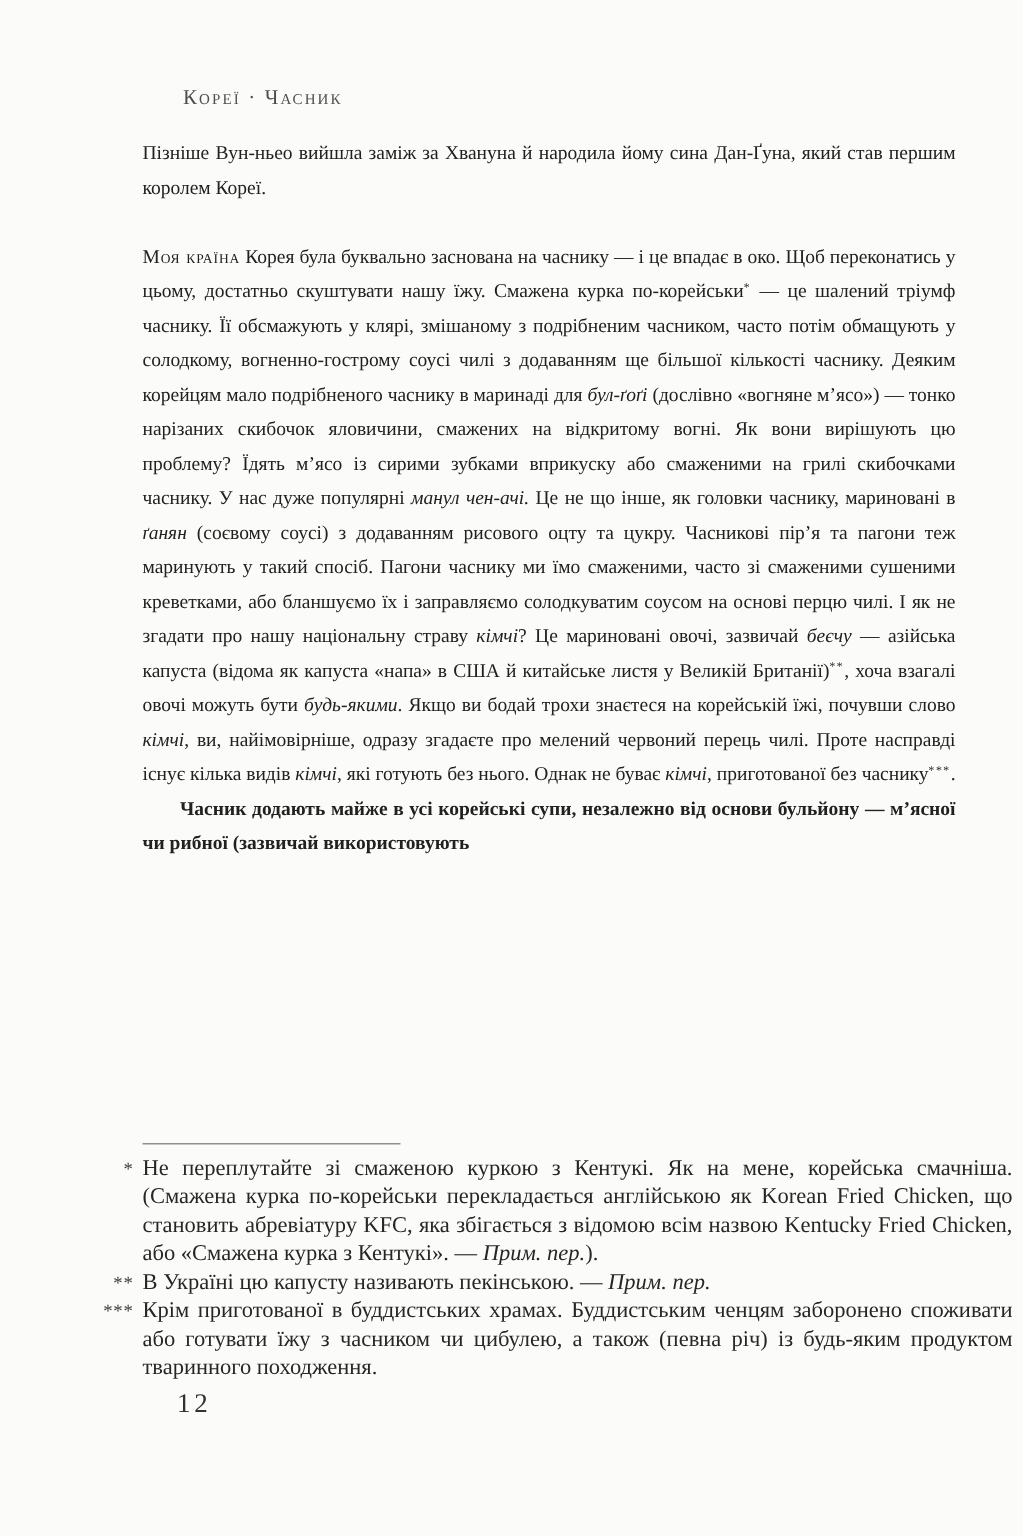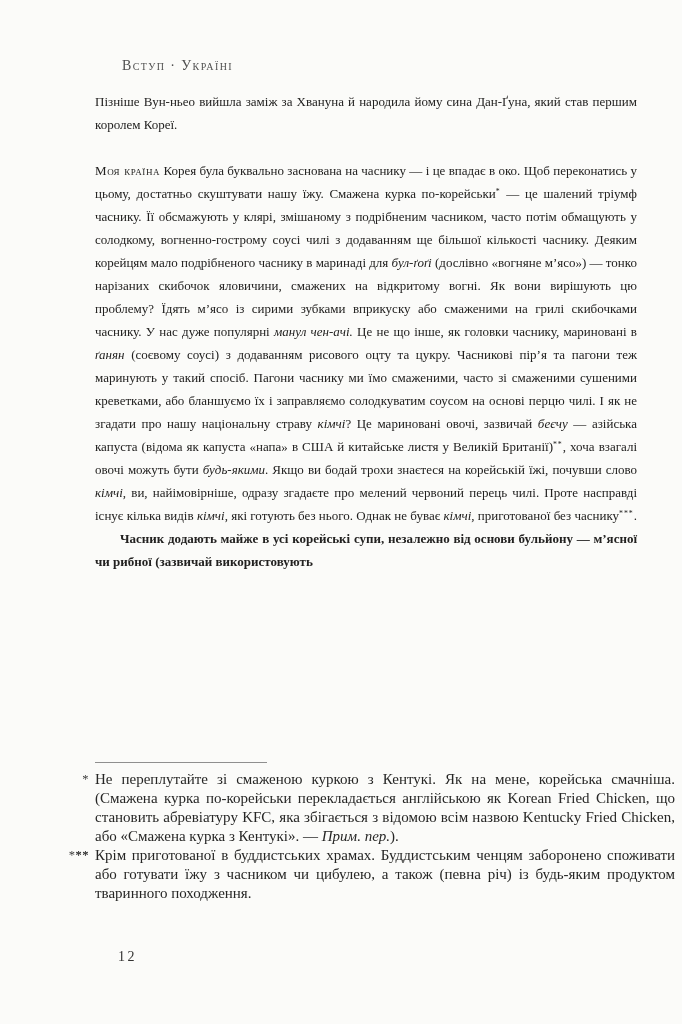--- a/index.html
+++ b/index.html
@@ -69,42 +69,42 @@
     top: 0;
     width: 24px;
     text-align: right;
     font-size: 12.5px;
     letter-spacing: 0.5px;
     color: #3a3a3a;
   }
   .page-number {
     position: absolute;
     left: 118px;
-    top: 949px;
-    font-size: 14px;
+    top: 925px;
+    font-size: 18px;
     letter-spacing: 2.5px;
     color: #333231;
   }
 </style>
 </head>
 <body>
 
 <div class="page">
-  <div class="running-header">Вступ · Україні</div>
+  <div class="running-header">Кореї · Часник</div>
 
   <main class="text-col">
     <div id="paragraphs">
         <div class="para"><span>Пізніше Вун-ньео вийшла заміж за Хвануна й народила йому сина Дан-Ґуна, який став першим королем Кореї.</span></div>
         <div class="para space-before"><span class="sc">Моя країна</span><span> Корея була буквально заснована на часнику — і це впадає в око. Щоб переконатись у цьому, достатньо скуштувати нашу їжу. Смажена курка по-корейськи</span><span class="sup">*</span><span> — це шалений тріумф часнику. Її обсмажують у клярі, змішаному з подрібненим часником, часто потім обмащують у солодкому, вогненно-гострому соусі чилі з додаванням ще більшої кількості часнику. Деяким корейцям мало подрібненого часнику в маринаді для </span><span class="it">бул-ґоґі</span><span> (дослівно «вогняне м’ясо») — тонко нарізаних скибочок яловичини, смажених на відкритому вогні. Як вони вирішують цю проблему? Їдять м’ясо із сирими зубками вприкуску або смаженими на грилі скибочками часнику. У нас дуже популярні </span><span class="it">манул чен-ачі.</span><span> Це не що інше, як головки часнику, мариновані в </span><span class="it">ґанян</span><span> (соєвому соусі) з додаванням рисового оцту та цукру. Часникові пір’я та пагони теж маринують у такий спосіб. Пагони часнику ми їмо смаженими, часто зі смаженими сушеними креветками, або бланшуємо їх і заправляємо солодкуватим соусом на основі перцю чилі. І як не згадати про нашу національну страву </span><span class="it">кімчі</span><span>? Це мариновані овочі, зазвичай </span><span class="it">беєчу</span><span> — азійська капуста (відома як капуста «напа» в США й китайське листя у Великій Британії)</span><span class="sup">**</span><span>, хоча взагалі овочі можуть бути </span><span class="it">будь-якими</span><span>. Якщо ви бодай трохи знаєтеся на корейській їжі, почувши слово </span><span class="it">кімчі</span><span>, ви, найімовірніше, одразу згадаєте про мелений червоний перець чилі. Проте насправді існує кілька видів </span><span class="it">кімчі</span><span>, які готують без нього. Однак не буває </span><span class="it">кімчі</span><span>, приготованої без часнику</span><span class="sup">***</span><span>.</span></div>
         <div class="para indent"><span>Часник додають майже в усі корейські супи, незалежно від основи бульйону — м’ясної чи рибної (зазвичай використовують</span></div>
       </div>
   </main>
 
   <hr class="fn-sep">
 
   <section class="footnotes" id="footnotes">
       <div class="fn"><span class="fn-marker">*</span><span><span>Не переплутайте зі смаженою куркою з Кентукі. Як на мене, корейська смачніша. (Смажена курка по-корейськи перекладається англійською як Korean Fried Chicken, що становить абревіатуру KFC, яка збігається з відомою всім назвою Kentucky Fried Chicken, або «Смажена курка з Кентукі». — </span><span class="it">Прим. пер.</span><span>).</span></span></div>
-      <div class="fn"><span class="fn-marker">**</span></div>
+      <div class="fn"><span class="fn-marker">**</span><span><span>В Україні цю капусту називають пекінською. — </span><span class="it">Прим. пер.</span></span></div>
       <div class="fn"><span class="fn-marker">***</span><span><span>Крім приготованої в буддистських храмах. Буддистським ченцям заборонено споживати або готувати їжу з часником чи цибулею, а також (певна річ) із будь-яким продуктом тваринного походження.</span></span></div>
     </section>
 
   <div class="page-number">12</div>
 </div>
 
 </body></html>

